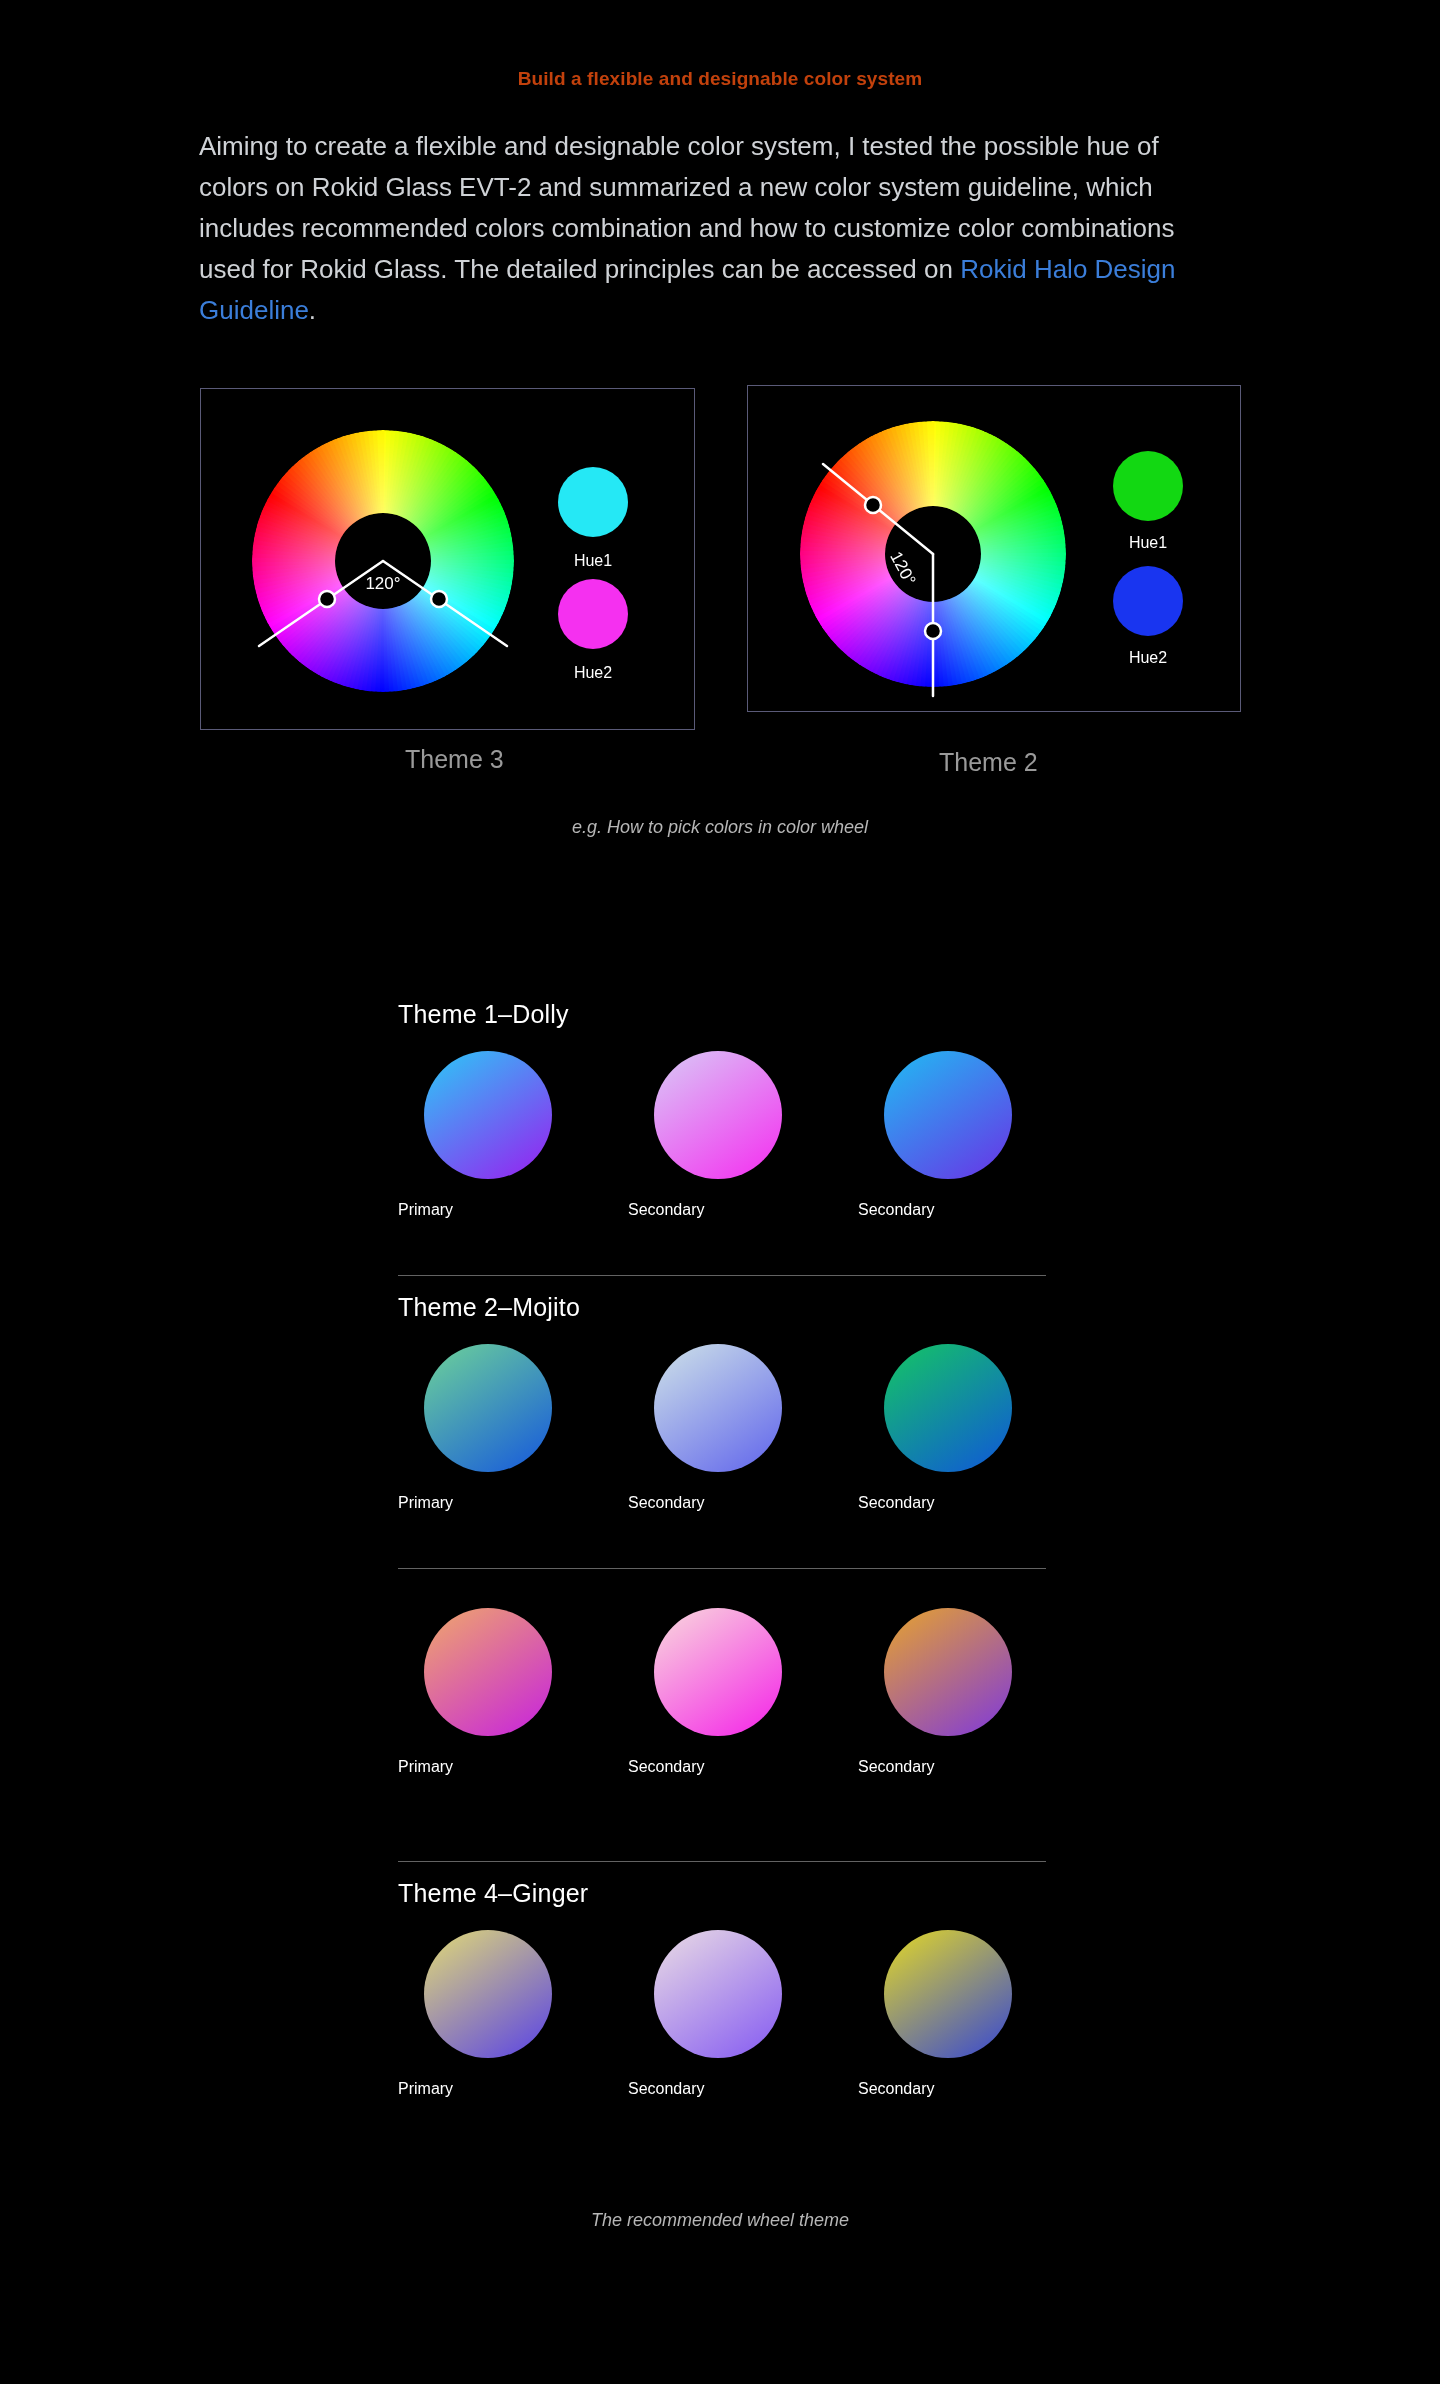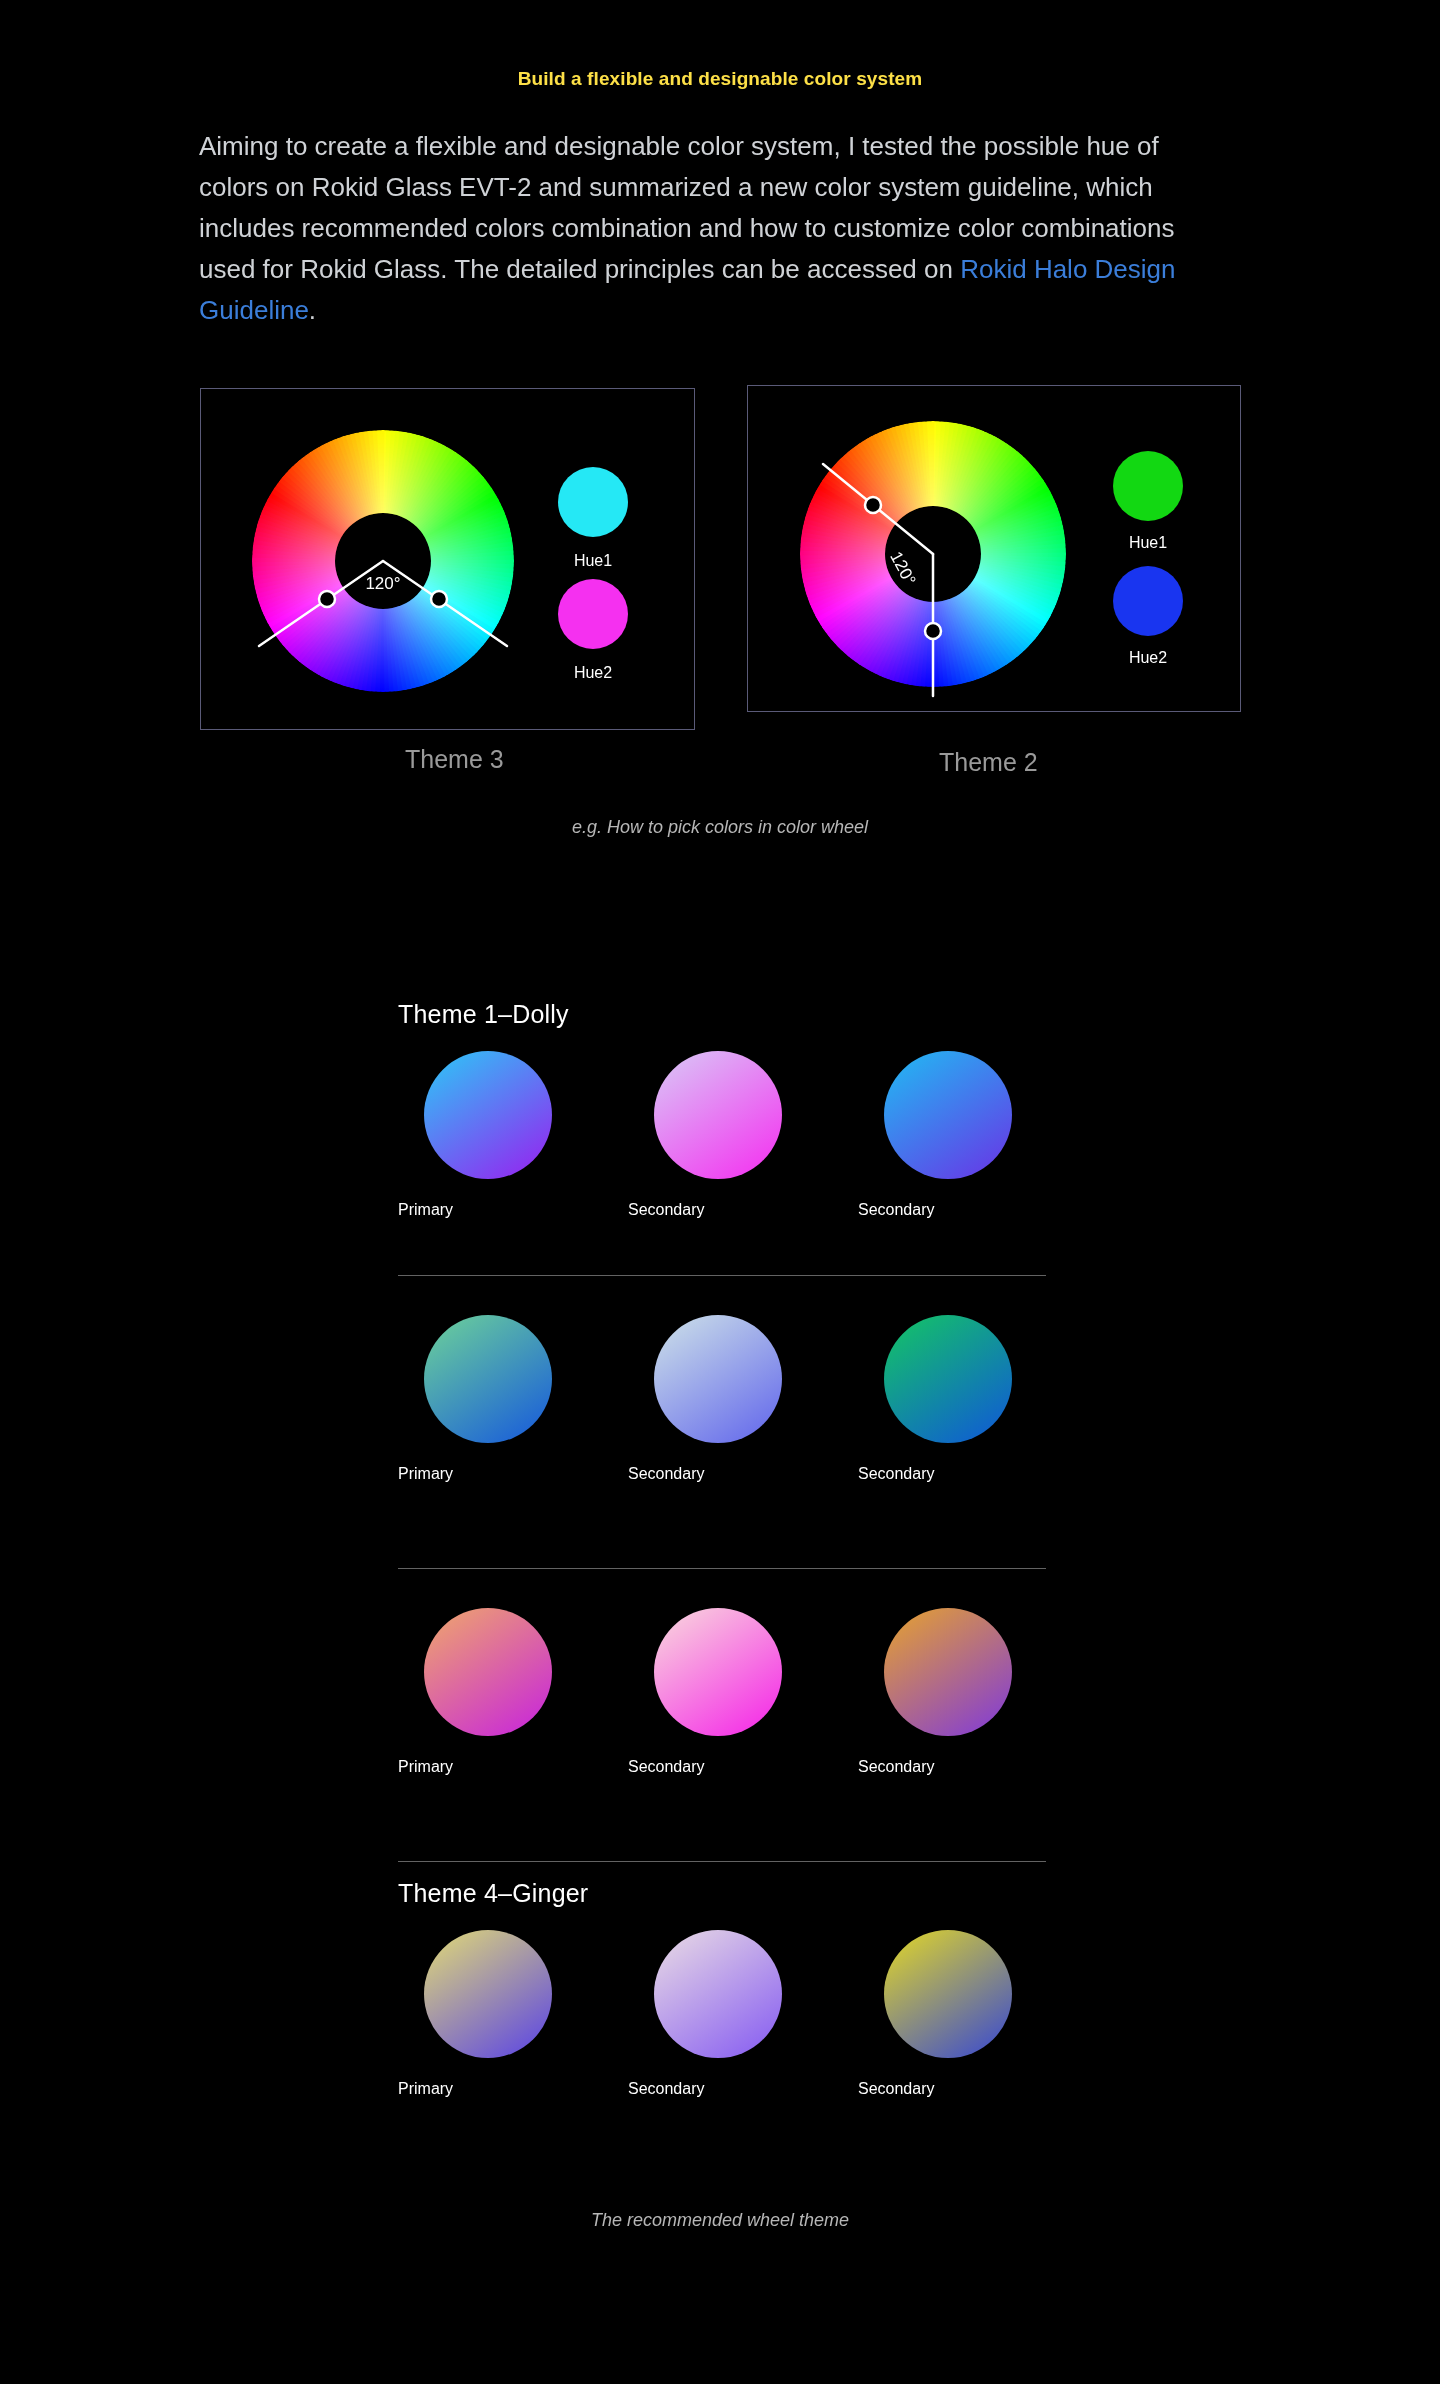--- a/index.html
+++ b/index.html
@@ -10,21 +10,21 @@
     font-family: "Liberation Sans", sans-serif;
     overflow: hidden;
   }
   .page { position: relative; width: 1440px; height: 2384px; background: #000; }
 
   
   .intro-title {
     position: absolute;
     left: 0; top: 68px; width: 1440px;
     text-align: center;
-    color: #fde047;
+    color: #c2410c;
     font-size: 19px;
     font-weight: bold;
     letter-spacing: .1px;
   }
   .intro-body {
     position: absolute;
     left: 199px; top: 126px; width: 1025px;
     color: #cfd2d6;
     font-size: 26px;
     line-height: 41px;
@@ -563,20 +563,21 @@
             <div class="blob" style="background: linear-gradient(145deg, rgb(216, 203, 246) 0%, rgb(245, 43, 240) 100%);"></div>
             <div class="name">Secondary</div>
           </div>
           <div class="swatch-item" style="left: 460px;">
             <div class="blob" style="background: linear-gradient(145deg, rgb(31, 189, 243) 0%, rgb(106, 49, 230) 100%);"></div>
             <div class="name">Secondary</div>
           </div>
         </div>
       </div>
       <div class="theme-section" style="top: 1293px;">
+        <div class="theme-heading">Theme 2–Mojito</div>
         <div class="swatch-row">
           <div class="swatch-item" style="left: 0px;">
             <div class="blob" style="background: linear-gradient(145deg, rgb(110, 212, 152) 0%, rgb(20, 86, 222) 100%);"></div>
             <div class="name">Primary</div>
           </div>
           <div class="swatch-item" style="left: 230px;">
             <div class="blob" style="background: linear-gradient(145deg, rgb(207, 227, 232) 0%, rgb(95, 99, 236) 100%);"></div>
             <div class="name">Secondary</div>
           </div>
           <div class="swatch-item" style="left: 460px;">

